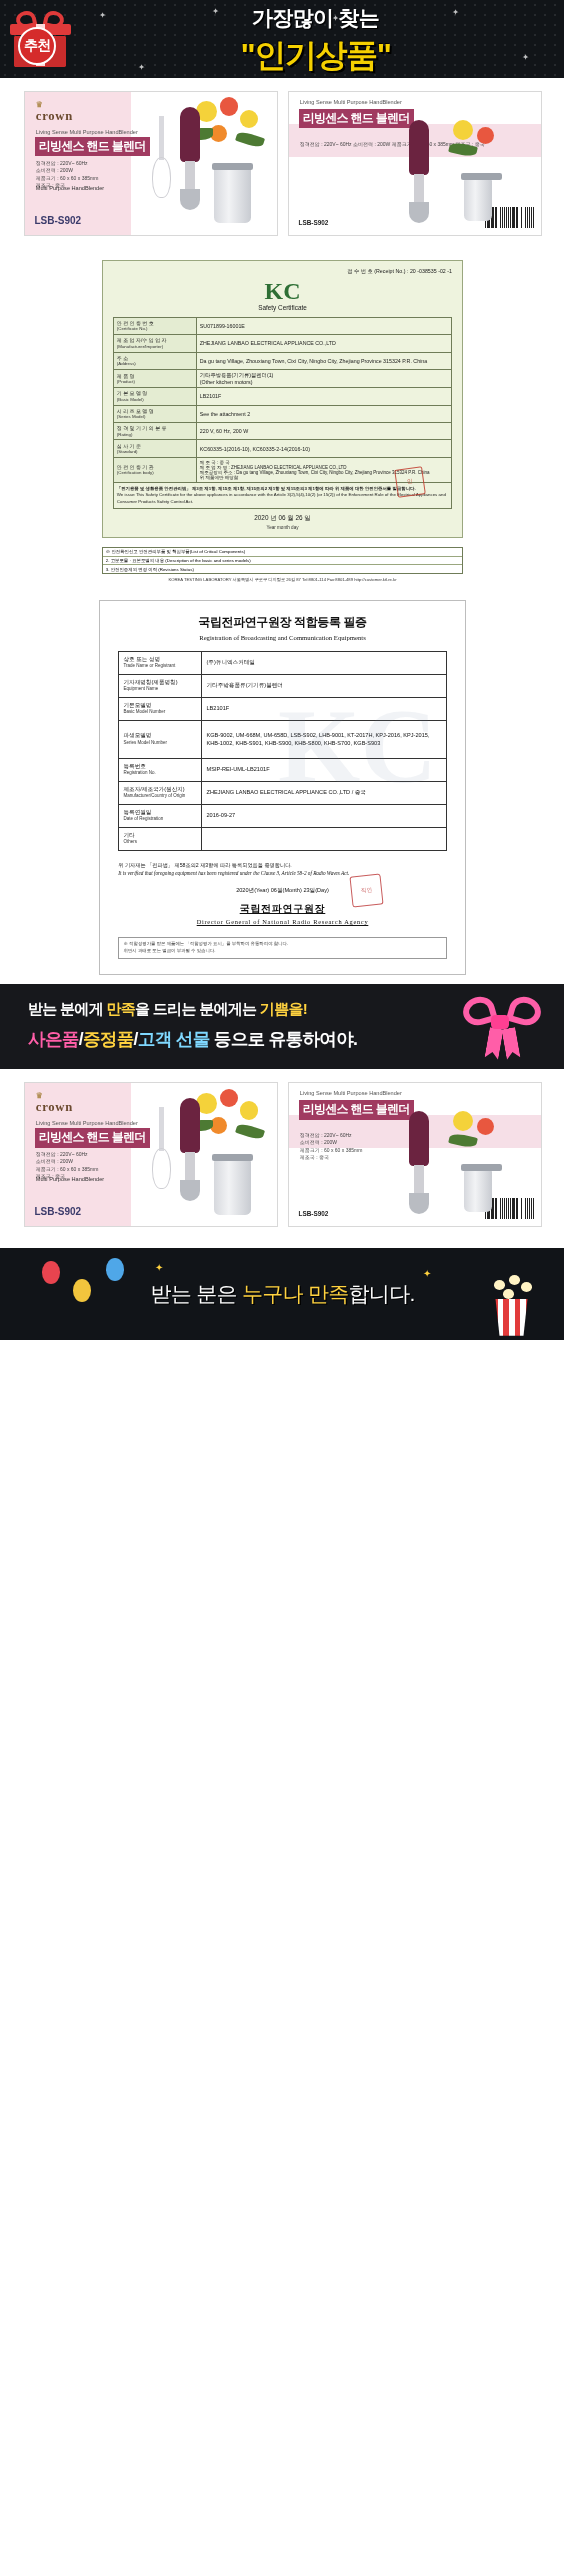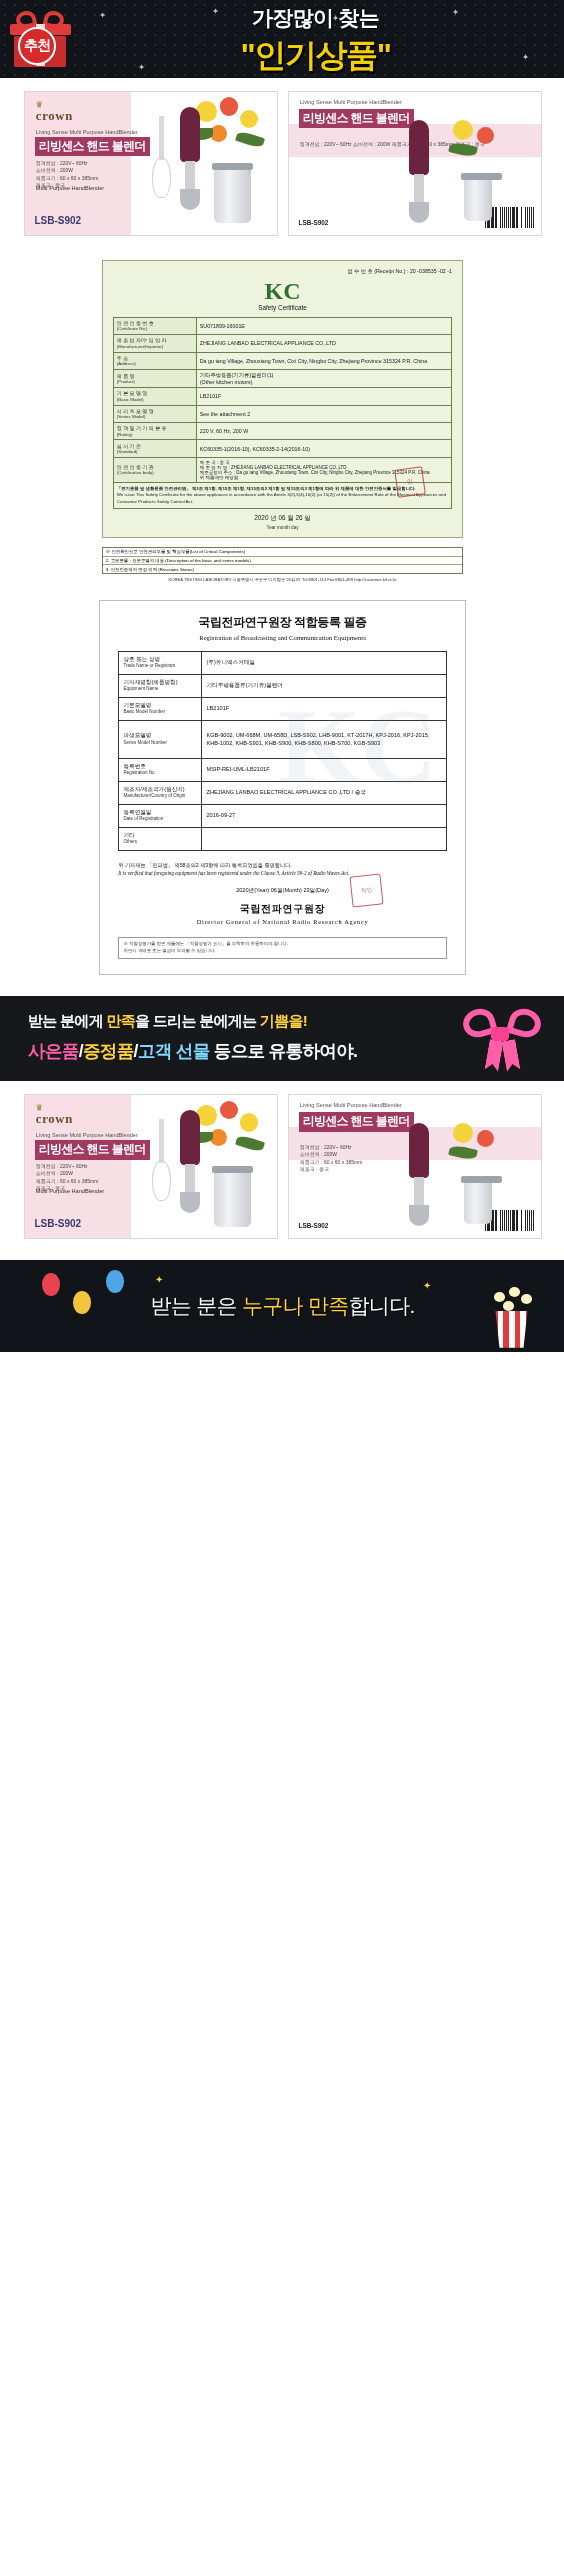--- a/index.html
+++ b/index.html
@@ -245,37 +245,37 @@
   .doc-title { text-align:center; font-size: 12px; font-weight: bold; letter-spacing: -0.4px; }
   .doc-subtitle { text-align:center; font-size: 6.7px; margin-top: 2.8px; margin-bottom: 10px; font-family: "Liberation Serif", serif;}
   table.doc-table { width: 100%; border-collapse: collapse; font-size: 5.6px; }
   table.doc-table td { border: 0.7px solid #333; padding: 4.2px 4.2px; vertical-align: middle; }
   table.doc-table td.k { width: 83px; font-size: 5.6px; line-height: 1.35; }
   table.doc-table td.k .en { display:block; font-size: 4.5px; color:#333; }
   table.doc-table td.v { font-size: 5.6px; line-height: 1.5; }
   .doc-stmt { font-size: 5.2px; margin-top: 10px; line-height: 1.6; }
   .doc-stmt .en { display:block; font-style: italic; font-family: "Liberation Serif", serif; }
   .doc-date { text-align:center; font-size: 5.6px; margin-top: 10px; }
-  .doc-agency { text-align:center; font-size: 10px; font-weight:bold; margin-top: 7px; letter-spacing: 0.7px;}
+  .doc-agency { text-align:center; font-size: 10px; font-weight:bold; margin-top: 7px; letter-spacing: 0.7px; text-decoration: underline;}
   .doc-agency .en { display:block; font-size: 6.4px; font-weight: normal; margin-top: 2.1px; font-family: "Liberation Serif", serif;}
   .doc-seal {
     position:absolute; right: 83px; bottom: 68px;
     width: 31px; height: 31px; border: 1.4px solid #b33; border-radius: 2.8px;
     color:#b33; font-size: 5.6px; display:flex; align-items:center; justify-content:center;
     transform: rotate(-6deg); opacity:.8;
   }
   .doc-footnote {
     border: 0.7px solid #999; margin-top: 11.3px; padding: 3.5px 4.2px;
     font-size: 4.4px; color: #333; line-height: 1.5;
   }
 
   
   .gift-banner {
     width: 565px; height: 85px; background: #17181c; position: relative; overflow:hidden;
-    margin-top: 14px;
+    margin-top: 2px;
   }
   .gift-banner .txt {
     position:absolute; left: 28px; top: 15.5px; width: 423px;
   }
   .gb-l1 { font-size: 15px; color: #ffffff; font-weight: bold; letter-spacing: -0.7px; }
   .gb-l1 .hl { color: #ffd23f; }
   .gb-l2 { margin-top: 8.5px; font-size: 17.6px; font-weight: bold; letter-spacing: -0.7px; color:#fff; }
   .gb-l2 .c1 { color: #ff5ea8; }
   .gb-l2 .c2 { color: #ffd23f; }
   .gb-l2 .c3 { color: #7fd8ff; }

